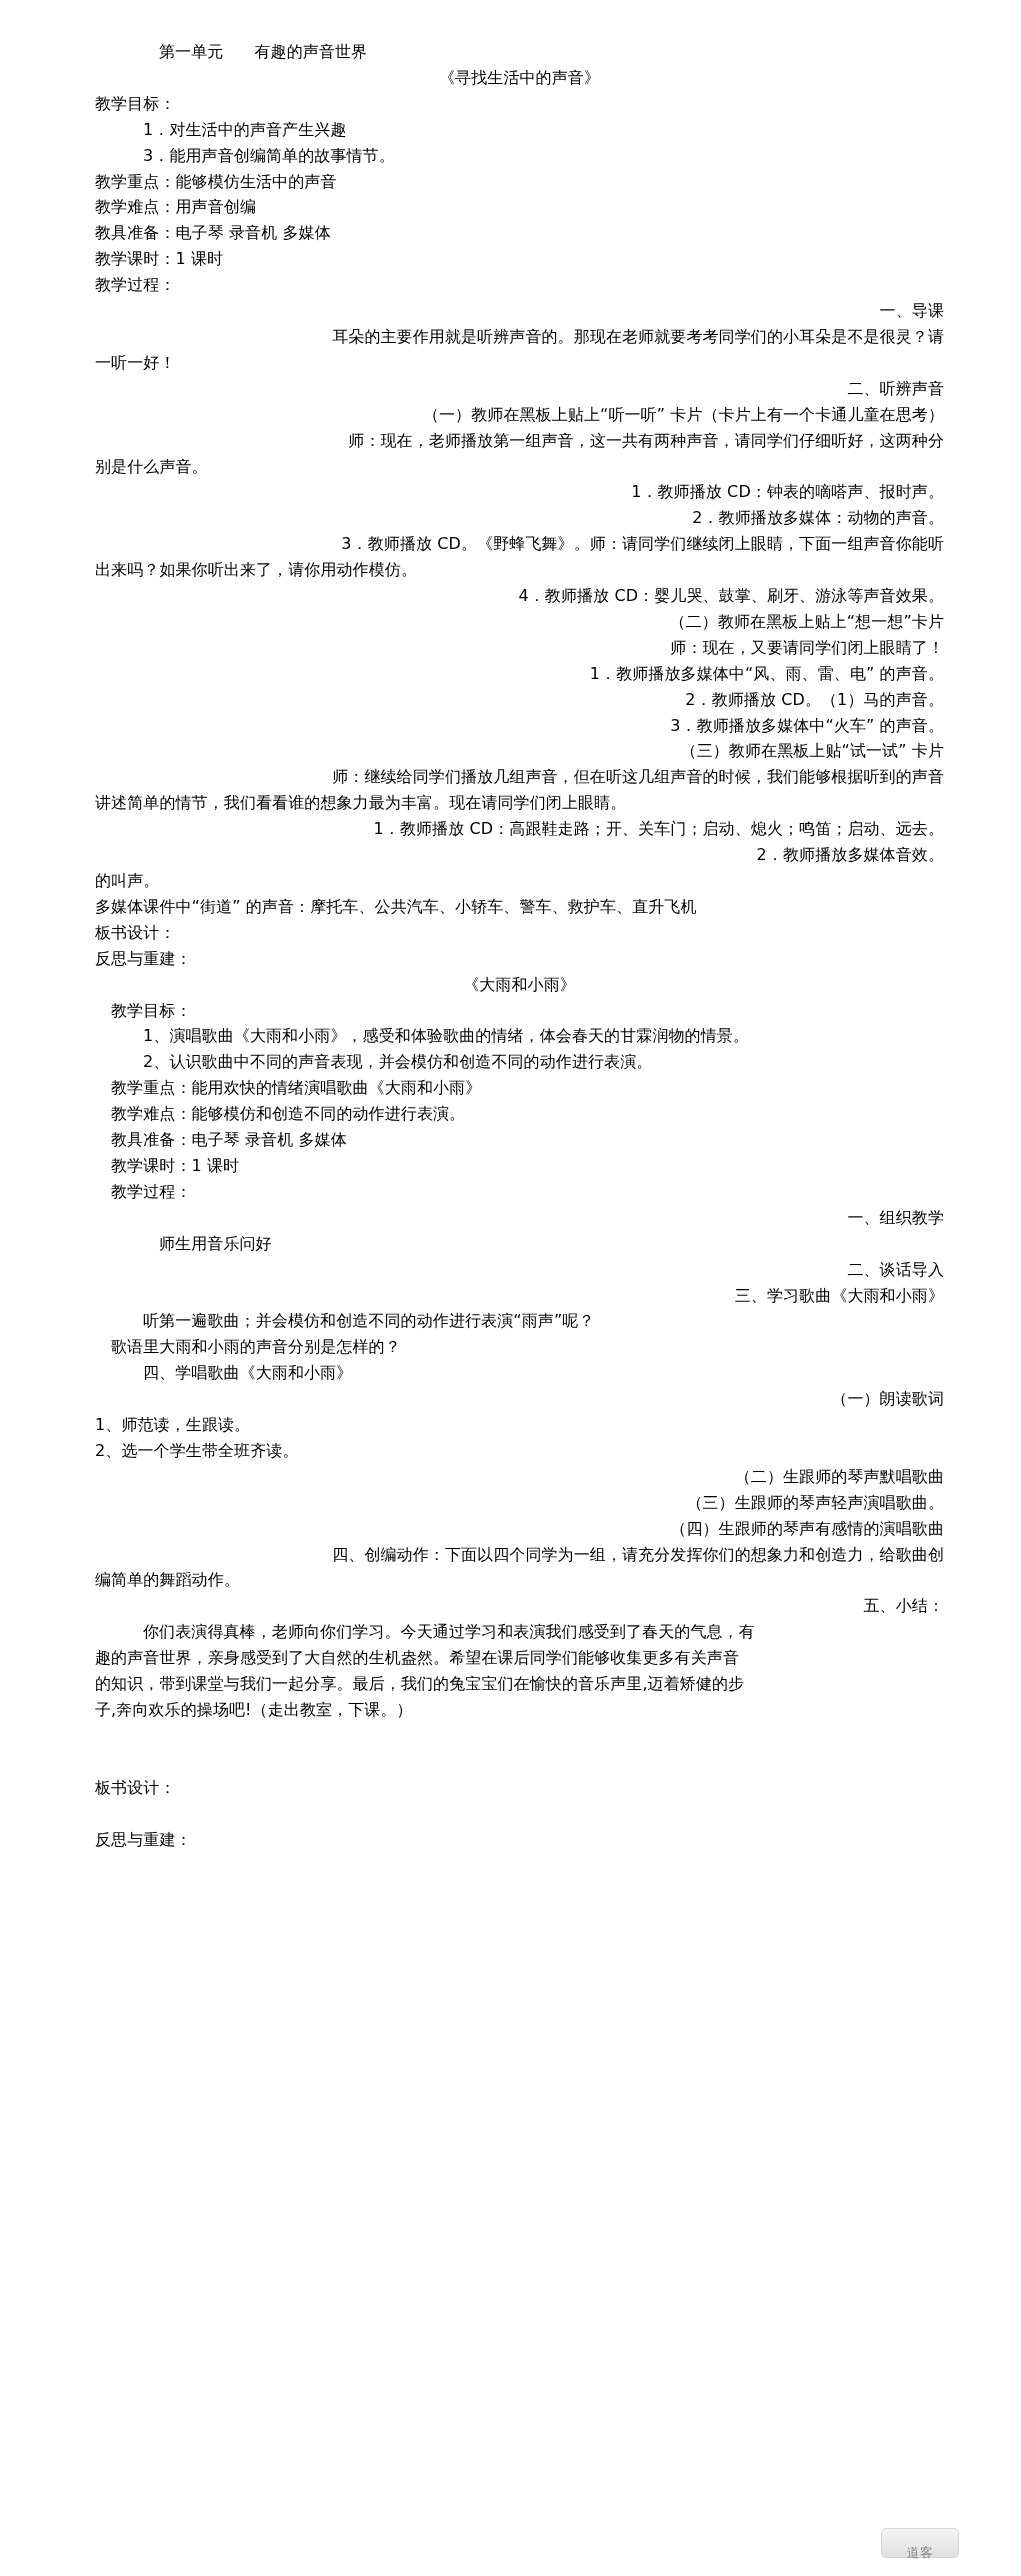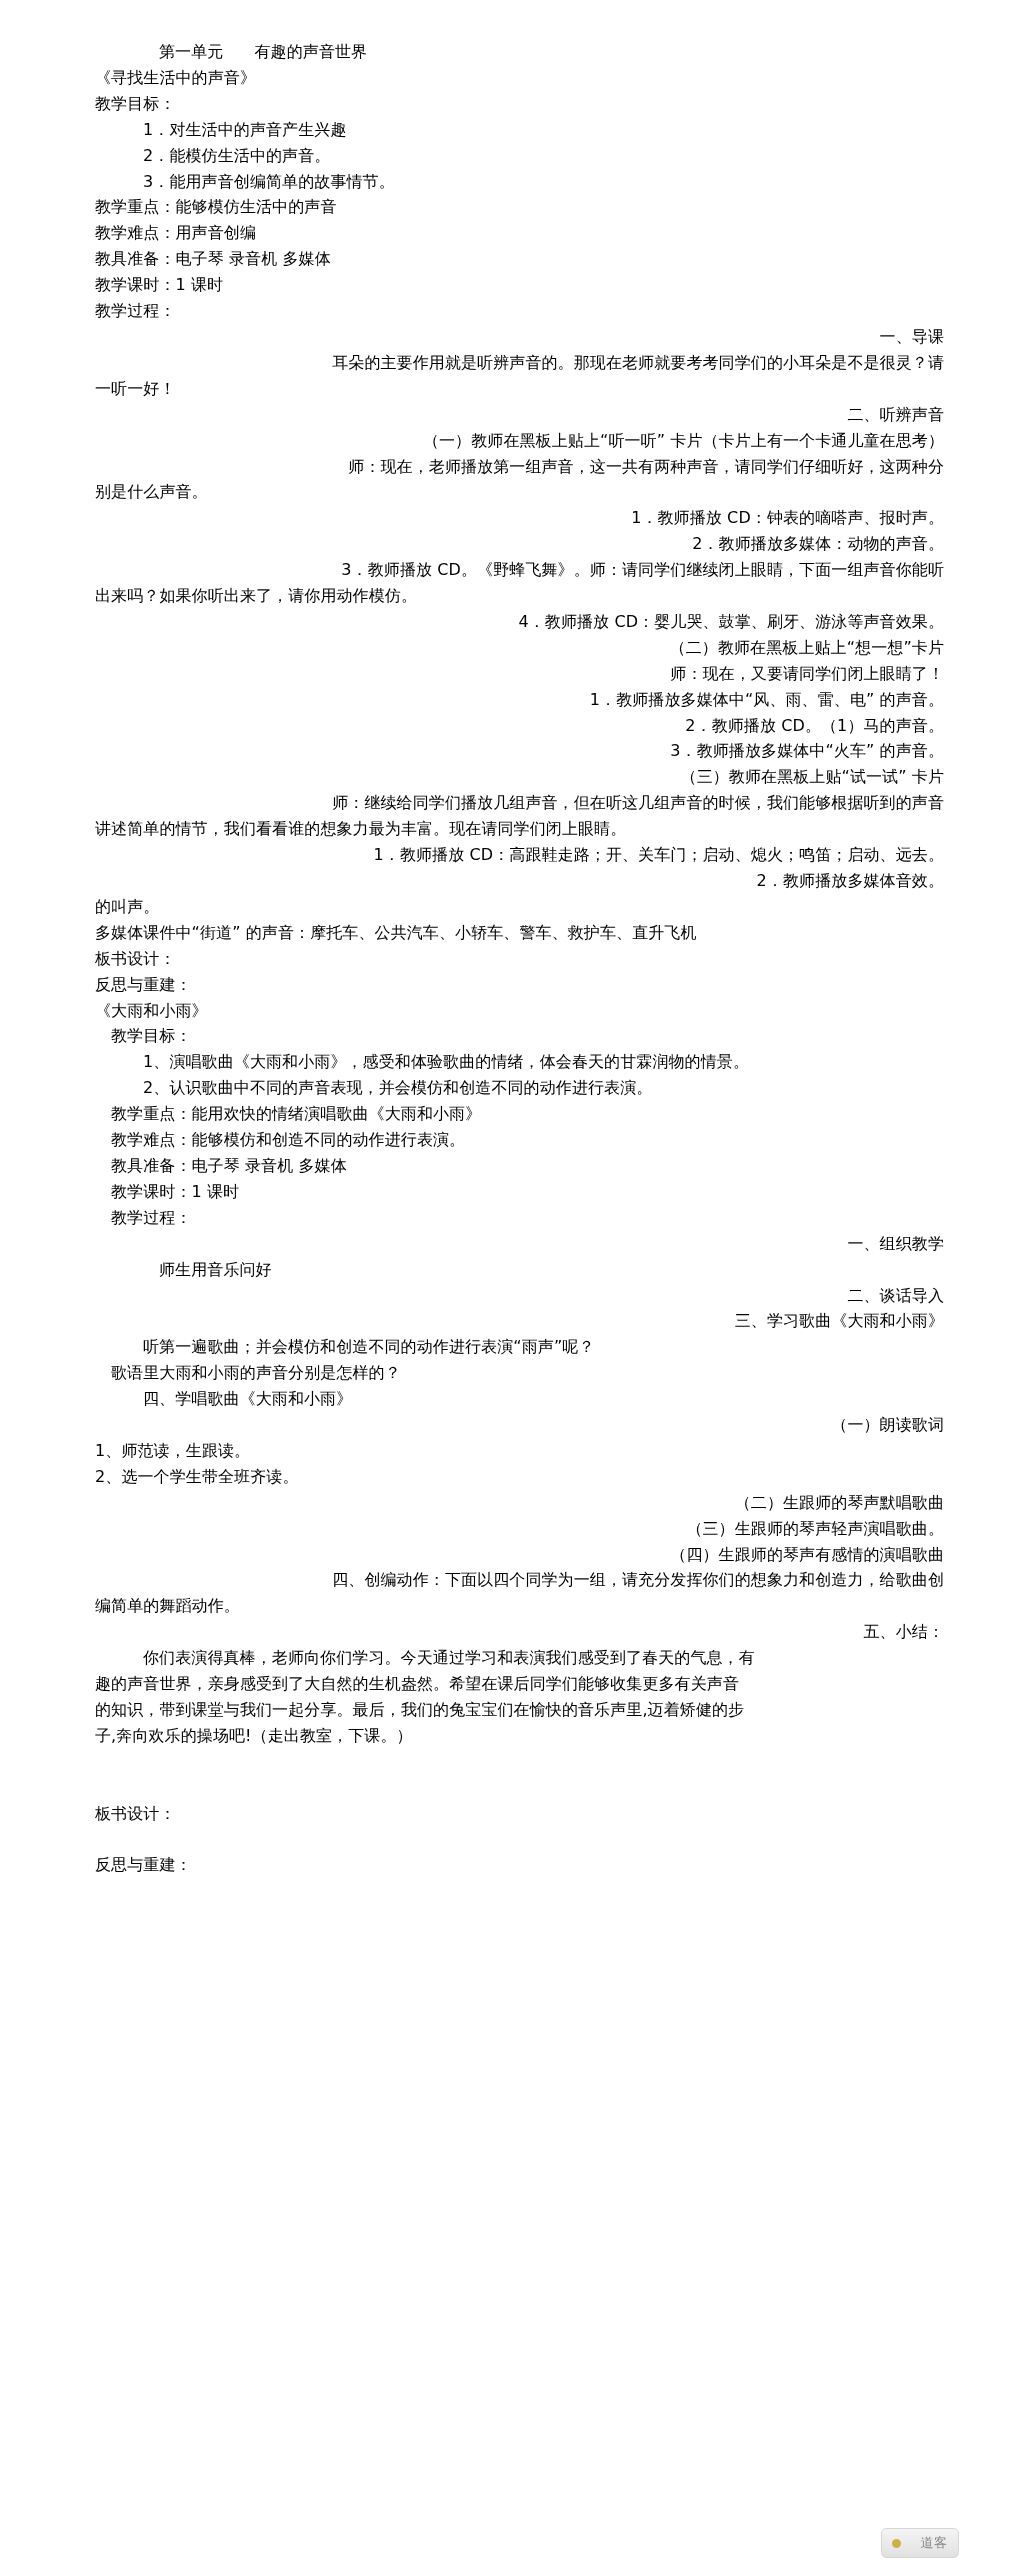--- a/index.html
+++ b/index.html
@@ -25,20 +25,21 @@
     font-size: 16px;
     line-height: 1.62;
     letter-spacing: 0.1px;
   }
   .line {
     white-space: pre-wrap;
     margin: 0;
     padding: 0;
   }
   .center {
+    text-align: center;
   }
   .title-line {
     padding-left: 64px;
   }
   .ind1 { padding-left: 32px; text-align: right; }
   .ind2 { padding-left: 48px; }
   .ind3 { padding-left: 64px; }
   .ind-sm { padding-left: 16px; }
   .blank {
     height: 1.62em;
@@ -50,20 +51,21 @@
     width: 76px;
     height: 28px;
     border-radius: 5.1px;
     background: linear-gradient(180deg, #f3f3f3 0%, #dcdcdc 100%);
     border: 0.6px solid #cfcfcf;
     display: flex;
     align-items: center;
     justify-content: center;
     gap: 19px;
     opacity: 0.85;
+    flex-direction: column;
   }
   .watermark .wm-text {
     font-size: 13px;
     color: #6f6f6f;
     font-family: "DejaVu Sans", "Liberation Sans", sans-serif;
     letter-spacing: 0.6px;
   }
   .watermark .wm-dot {
     width: 9px;
     height: 9px;
@@ -77,21 +79,20 @@
 
 <div class="page">
   <div class="doc">
 
     <p class="line title-line">第一单元      有趣的声音世界</p>
     <p class="line center">《寻找生活中的声音》</p>
 
     <div>
       <p class="line">教学目标：</p>
       <p class="line ind2">1．对生活中的声音产生兴趣</p>
-      <p class="line ind2">2．能模仿生活中的声音。</p>
       <p class="line ind2">3．能用声音创编简单的故事情节。</p>
       <p class="line">教学重点：能够模仿生活中的声音</p>
       <p class="line">教学难点：用声音创编</p>
       <p class="line">教具准备：电子琴 录音机 多媒体</p>
       <p class="line">教学课时：1 课时</p>
       <p class="line">教学过程：</p>
       <p class="line ind1">一、导课</p>
       <p class="line ind1">耳朵的主要作用就是听辨声音的。那现在老师就要考考同学们的小耳朵是不是很灵？请</p>
       <p class="line">一听一好！</p>
       <p class="line ind1">二、听辨声音</p>

